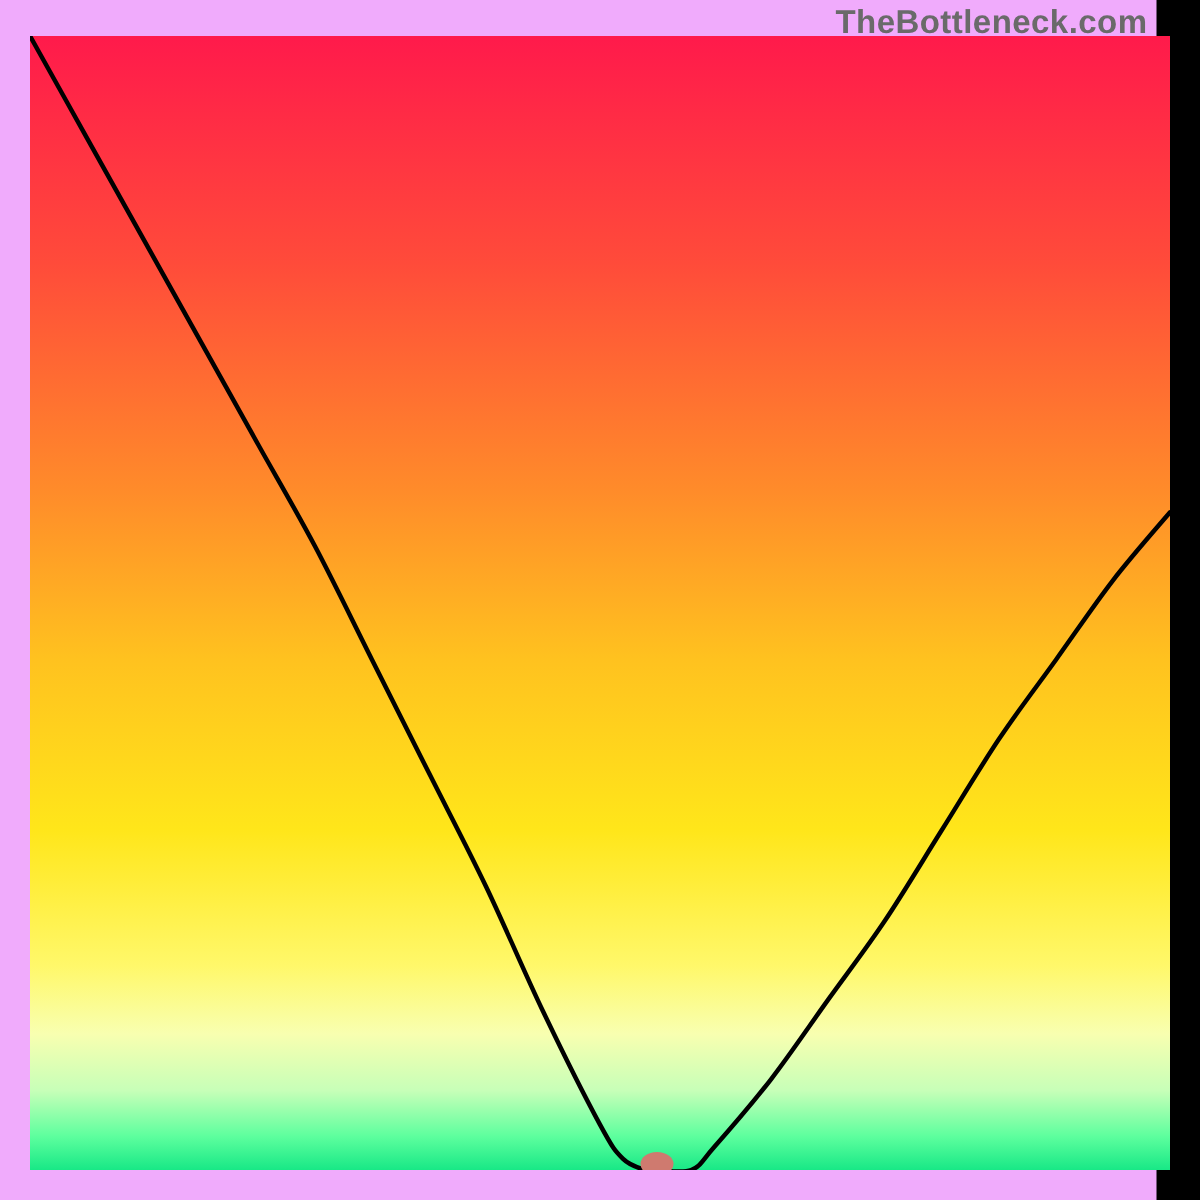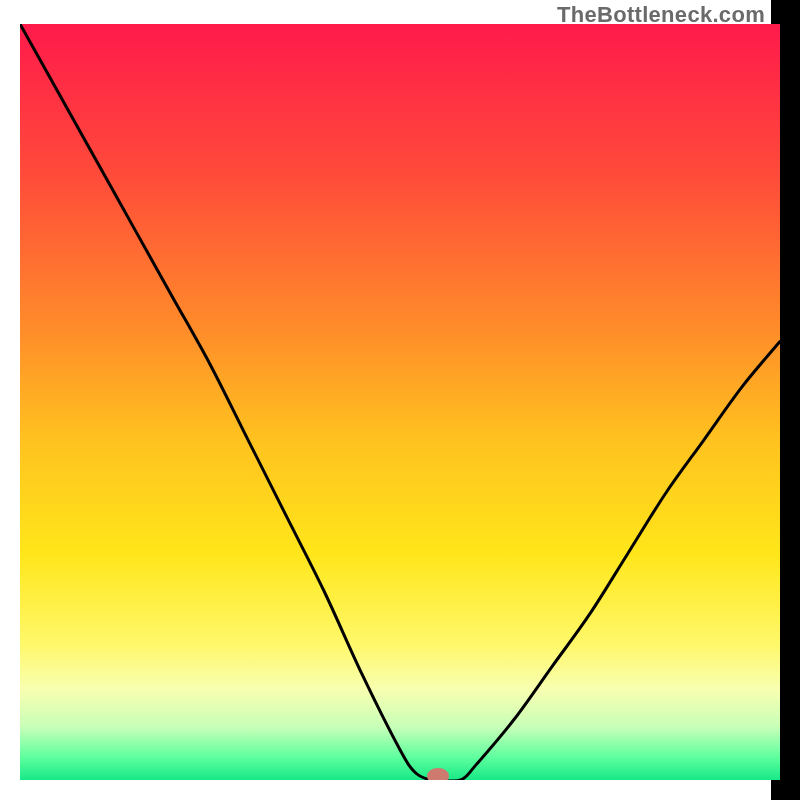--- a/index.html
+++ b/index.html
@@ -8,21 +8,21 @@
     width: 800px;
     height: 800px;
     background: #000;
     font-family: Arial, Helvetica, sans-serif;
     overflow: hidden;
   }
   .frame {
     position: relative;
     width: 771px;
     height: 800px;
-    background: #ffffff;
+    background: #f0abfc;
   }
   .attribution {
     position: absolute;
     top: 2px;
     right: 6px;
     color: #6a6a6a;
     font-size: 22px;
     font-weight: 600;
     letter-spacing: 0.3px;
   }

